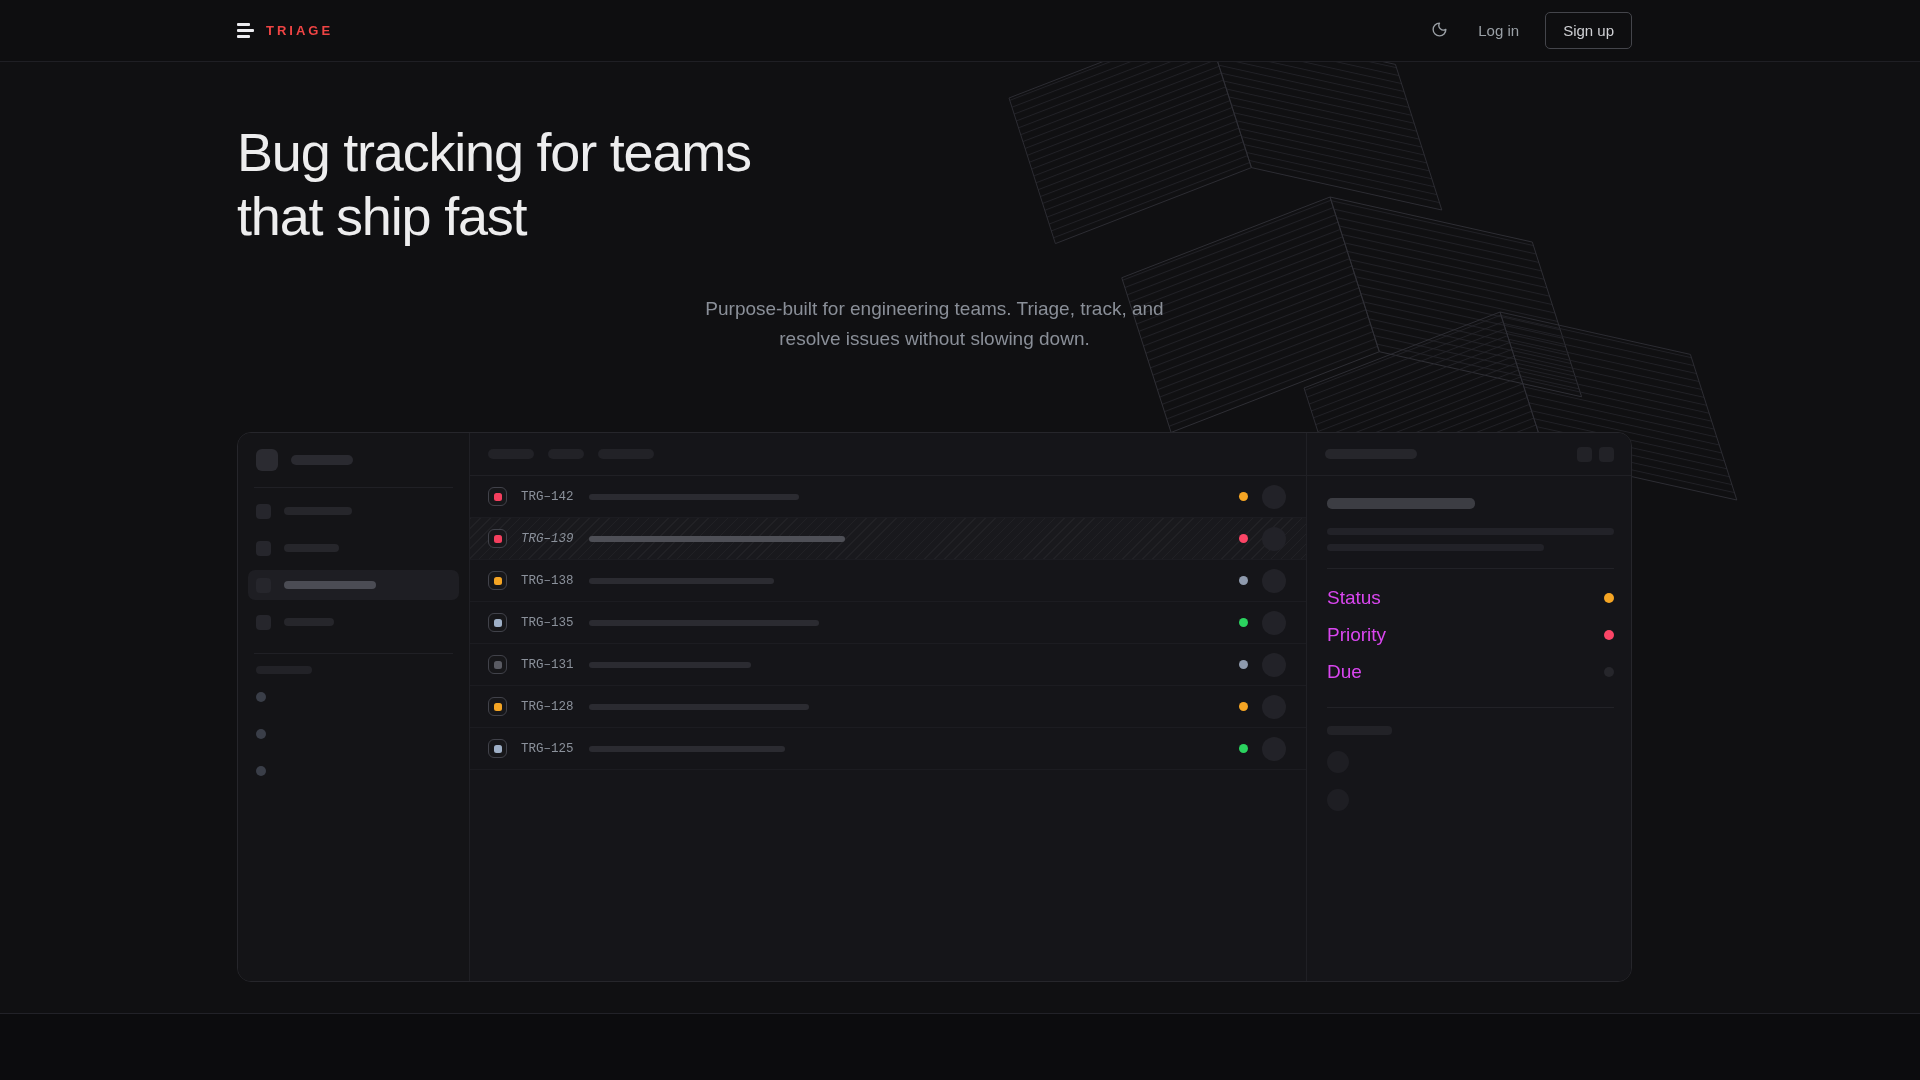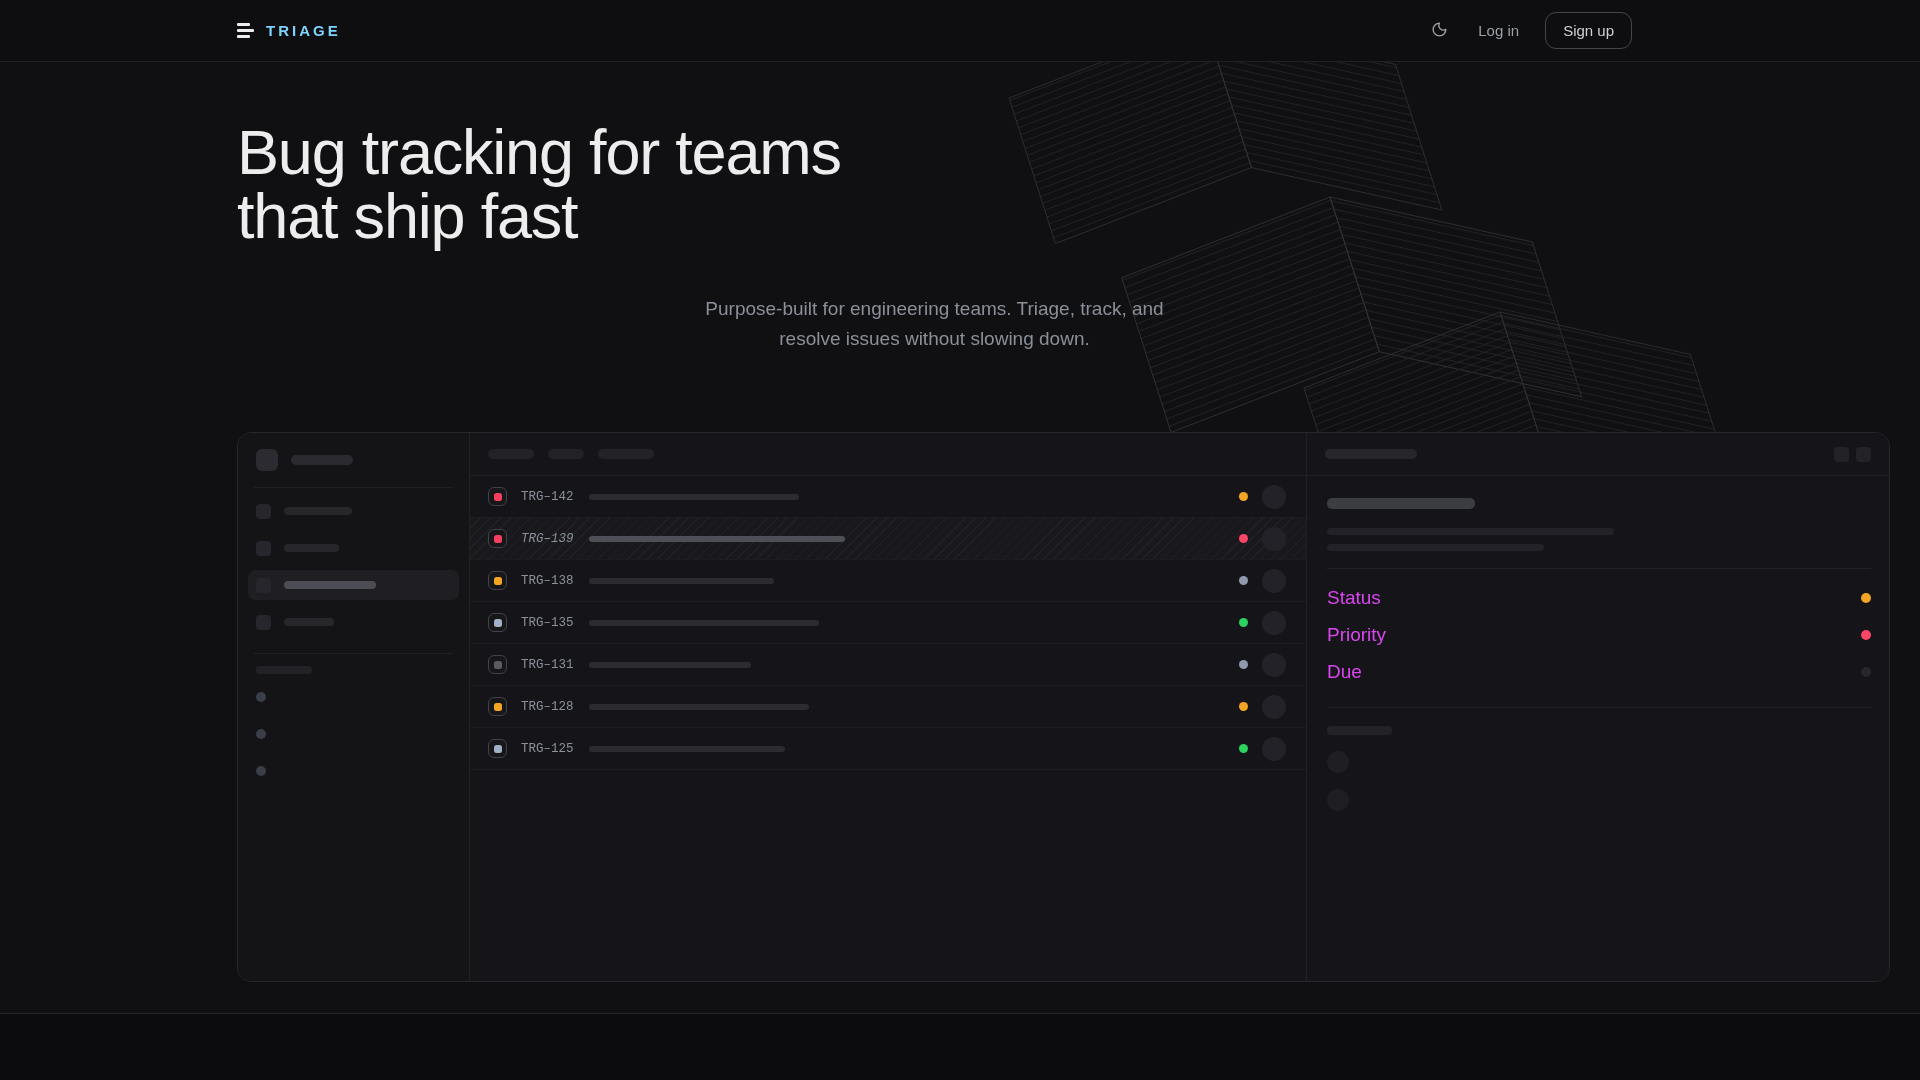--- a/index.html
+++ b/index.html
@@ -10,39 +10,39 @@
 
   
   .topnav { height:62px; border-bottom:1px solid #1f1f24; display:flex; align-items:center; background:#0e0e10; position:relative; z-index:5;}
   .topnav .shell { display:flex; align-items:center; justify-content:space-between; }
   .logo { display:flex; align-items:center; gap:12px; }
   .logo-mark { display:flex; flex-direction:column; gap:3px; }
   .logo-mark i { display:block; height:3px; border-radius:1px; background:#ececf0; }
   .logo-mark i:nth-child(1){ width:13px; }
   .logo-mark i:nth-child(2){ width:17px; }
   .logo-mark i:nth-child(3){ width:13px; }
-  .logo-name { font-size:15px; font-weight:700; letter-spacing:3px; color:#7dd3fc; }
+  .logo-name { font-size:13px; font-weight:700; letter-spacing:3px; color:#ef4444; }
   .nav-right { display:flex; align-items:center; gap:26px; }
   .theme-toggle { background:none; border:none; cursor:pointer; display:flex; align-items:center; padding:4px; }
   .login-link { font-size:15px; color:#9aa0a6; text-decoration:none; cursor:pointer; background:none; border:none; font-family:inherit; }
-  .signup-btn { font-size:15px; color:#cfd0d4; background:transparent; border:1px solid #44454b; border-radius:11px; padding:9px 17px; cursor:pointer; font-family:inherit; }
+  .signup-btn { font-size:15px; color:#cfd0d4; background:transparent; border:1px solid #44454b; border-radius:5px; padding:9px 17px; cursor:pointer; font-family:inherit; }
 
   
   .main { position:relative; height:951px; overflow:hidden; background:#101012; }
   .wireframe { position:absolute; left:0; top:0; pointer-events:none; }
   .hero-content { position:relative; z-index:2; padding-top:58px; }
-  .headline { font-size:63px; line-height:64px; font-weight:400; letter-spacing:-1.2px; color:#ededee; }
+  .headline { font-size:54px; line-height:64px; font-weight:400; letter-spacing:-1.2px; color:#ededee; }
   .subtitle { margin-top:46px; font-size:19px; line-height:30px; color:#8a8f98;text-align:center; }
   .cta-btn { margin-top:42px; height:51px; display:inline-flex; align-items:center; gap:12px;
     background:#e9e9e7; color:#141415; border:none; border-radius:2px; padding:0 29px;
     font-size:17px; font-weight:500; font-family:inherit; cursor:pointer; }
   .cta-btn svg { display:block; }
 
   
-  .mock-card { position:relative; z-index:3; margin-top:78px; width:1653px; height:550px;
+  .mock-card { position:relative; z-index:3; margin-top:78px; width:1395px; height:550px;
     background:#151518; border:1px solid #26262b; border-radius:14px; overflow:hidden;
     display:grid; grid-template-columns:232px 836px 1fr; }
 
   
   .mock-sidebar { background:#141417; border-right:1px solid #202025; padding:16px 18px 0 18px; }
   .mock-ws { display:flex; align-items:center; gap:13px; }
   .mock-ws .sq { width:22px; height:22px; border-radius:6px; background:#2b2b31; }
   .skel { background:#26262b; border-radius:5px; }
   .mock-ws .skel { width:62px; height:10px; background:#2a2a30; }
   .mock-divider { height:1px; background:#202025; margin:16px -2px 0 -2px; }

